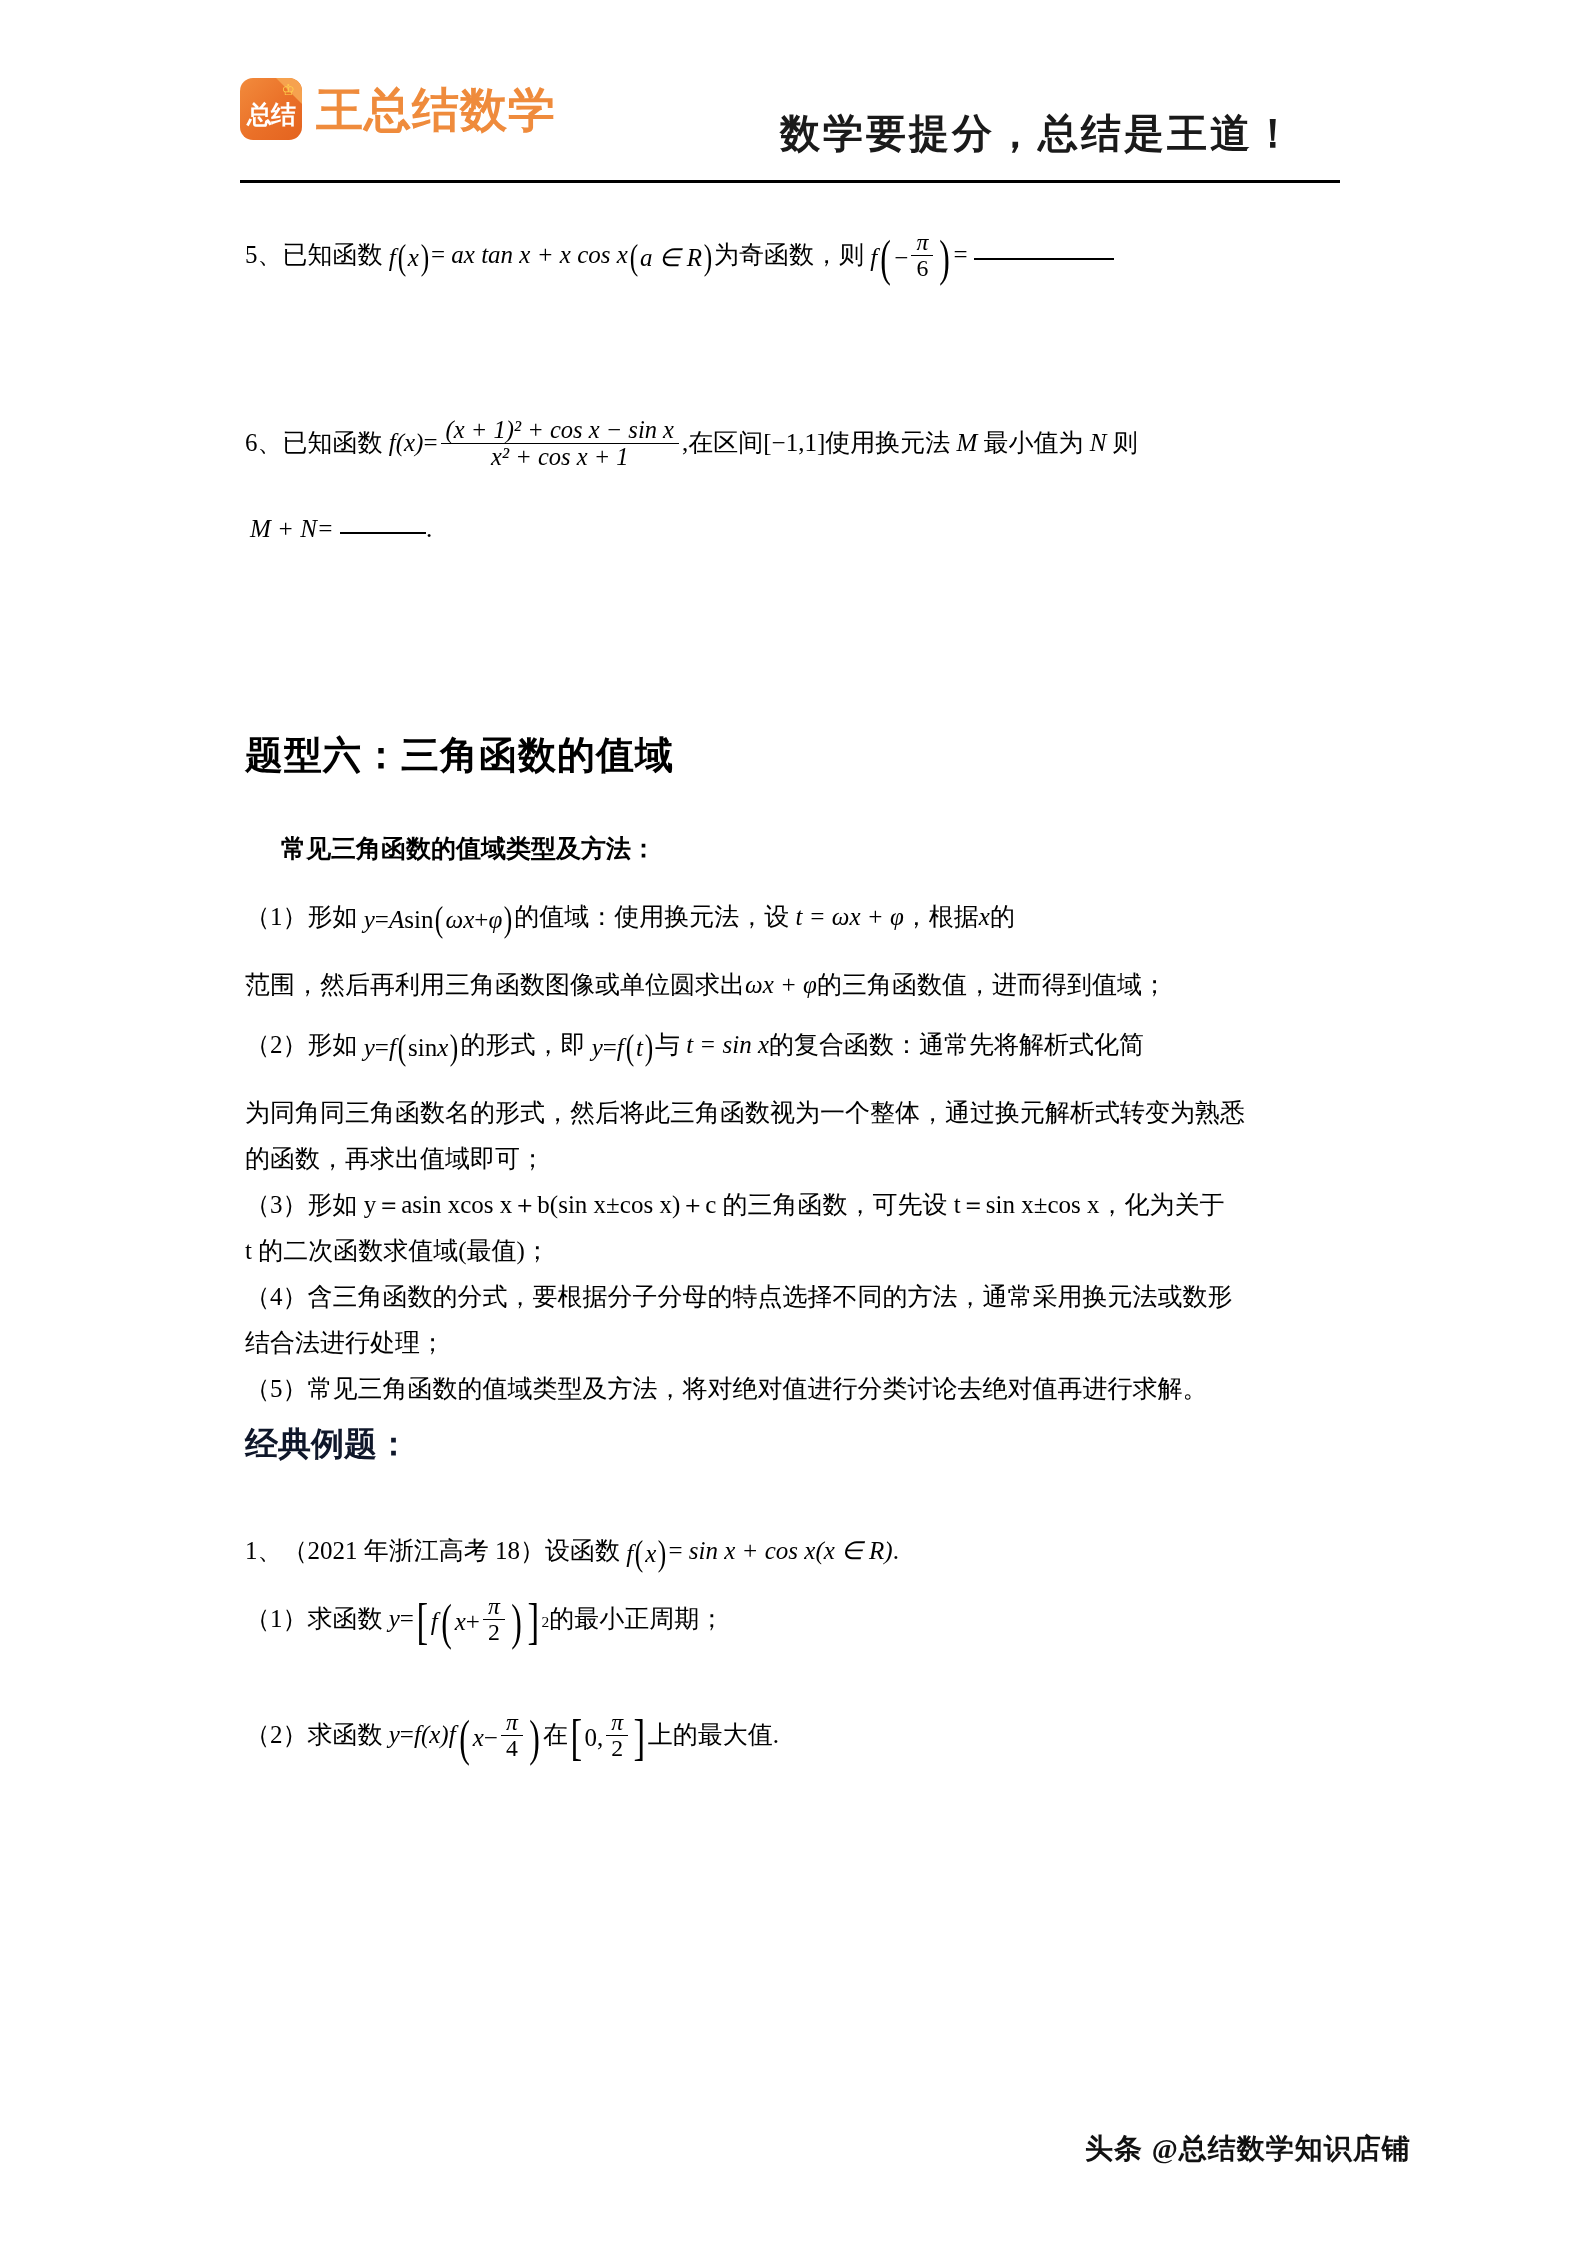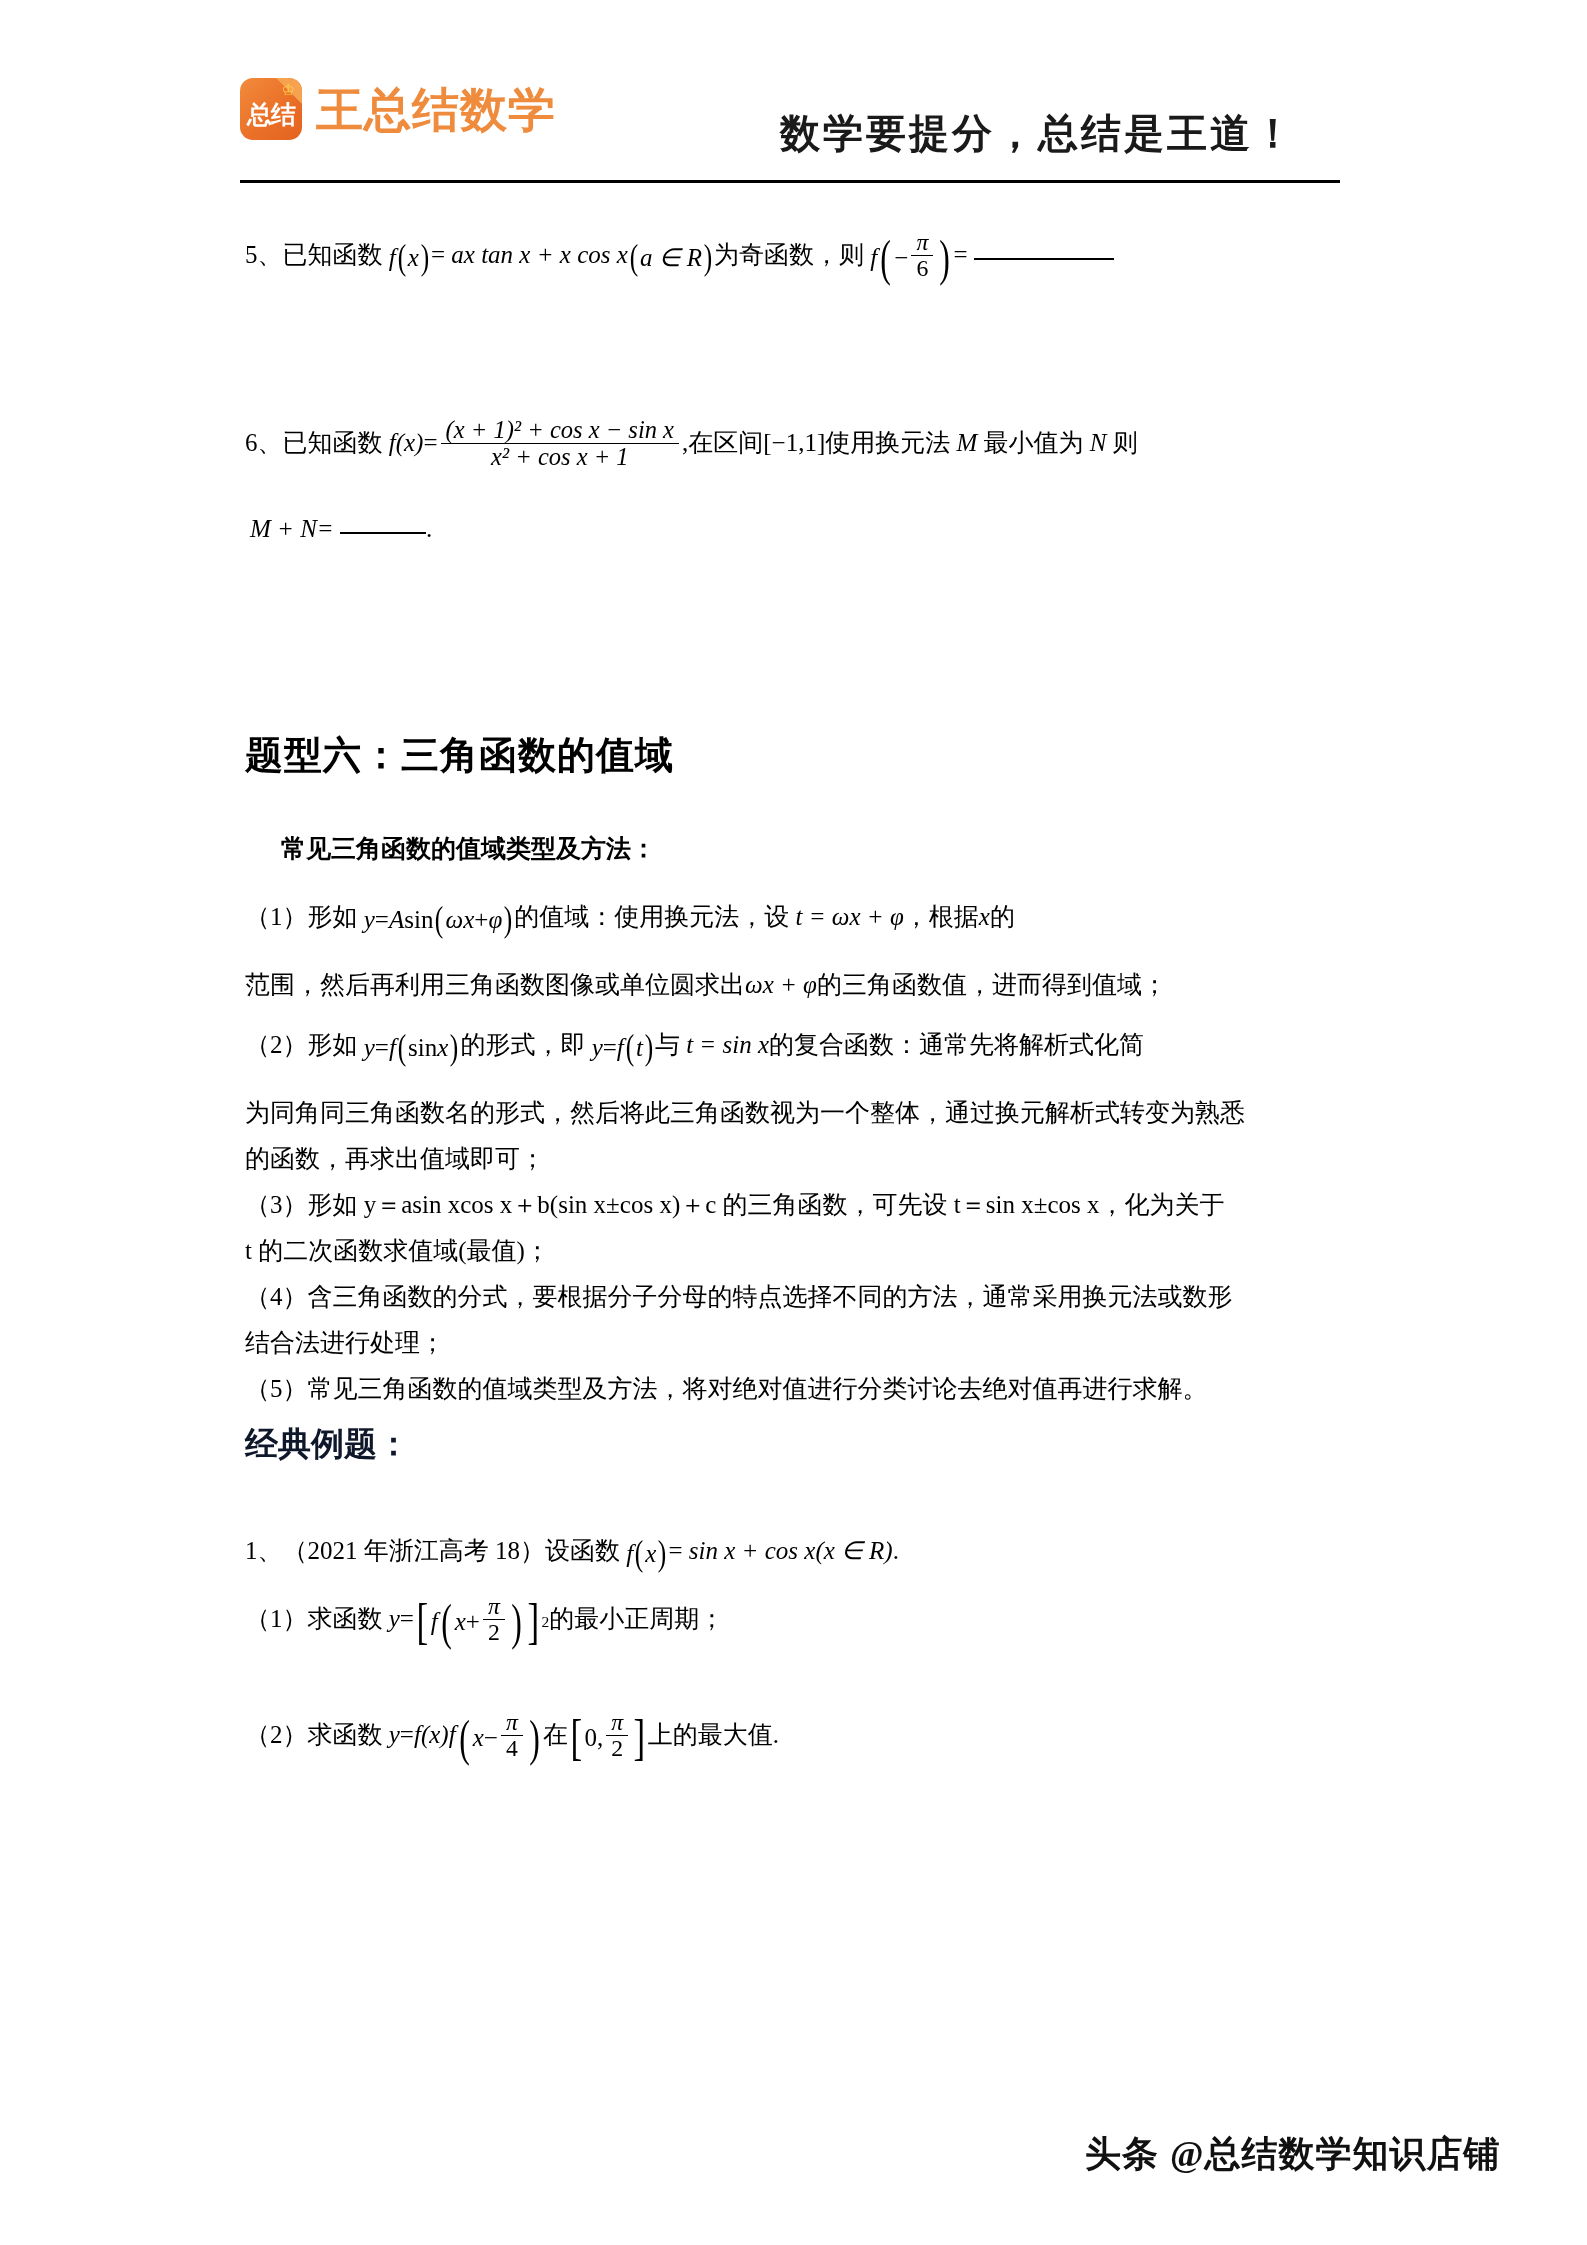--- a/index.html
+++ b/index.html
@@ -197,21 +197,21 @@
     color: #0f172a;
   }
 
   
   .footer-wm {
     position: absolute;
     left: 1085px;
     top: 2130px;
     font-family: "Liberation Sans", sans-serif;
     font-weight: 700;
-    font-size: 36px;
+    font-size: 28px;
     letter-spacing: 1px;
     color: #111;
   }
   .footer-wm .at { font-family: "Liberation Serif", serif; font-weight: 700; }
 </style>
 </head>
 <body>
 
 <div class="page">
 

